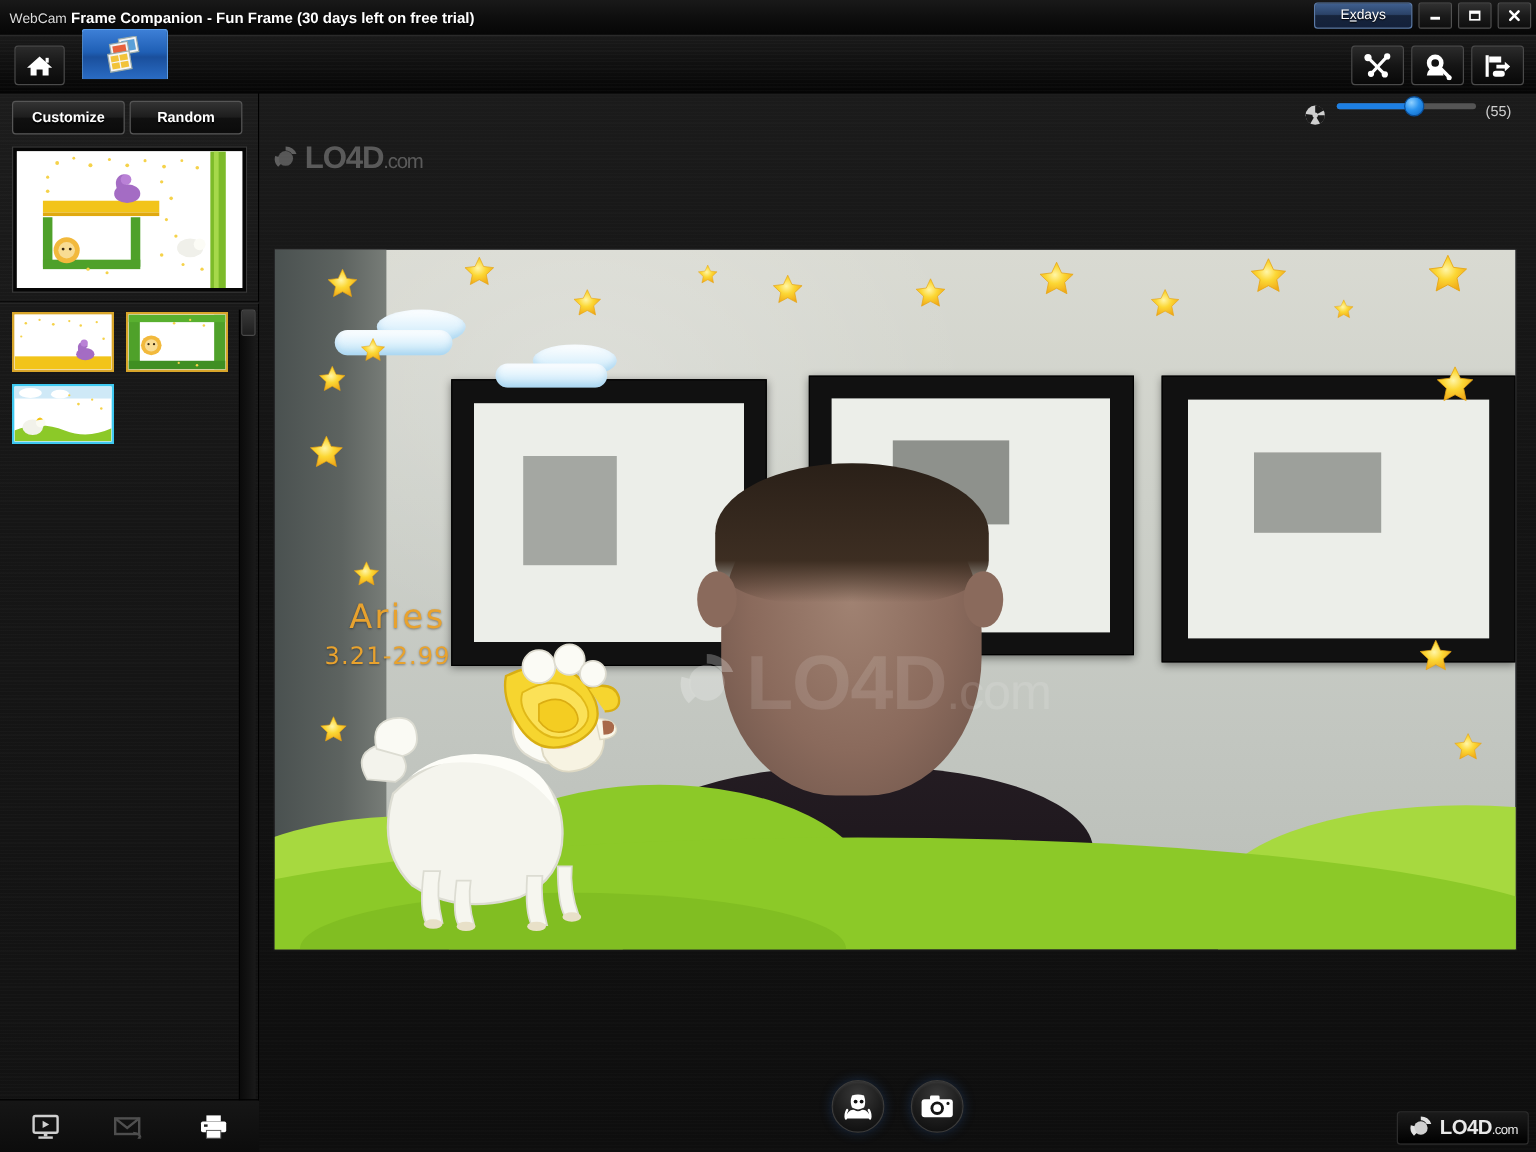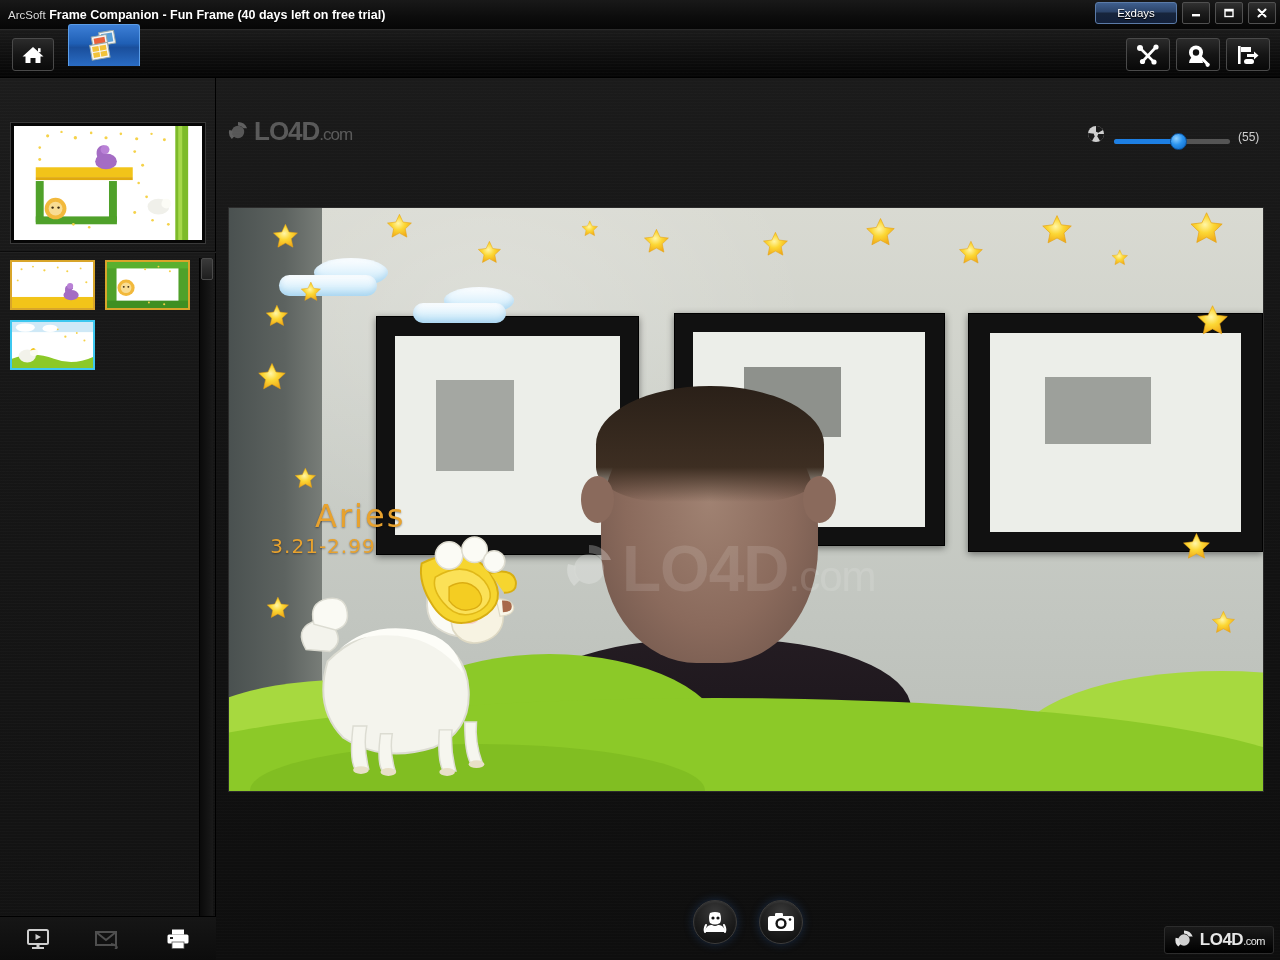--- a/index.html
+++ b/index.html
@@ -159,21 +159,21 @@
 
   
   #main {
     position: absolute; left: 216px; top: 78px; width: 1064px; height: 882px;
     background:
       repeating-linear-gradient(180deg, rgba(255,255,255,0.012) 0px, rgba(255,255,255,0.012) 1px, rgba(0,0,0,0) 1px, rgba(0,0,0,0) 3px),
       linear-gradient(180deg, #1b1b1b 0%, #141414 35%, #0e0e0e 100%);
   }
   #slider-row {
     position: absolute; right: 12px; top: 8px;
-    display: flex; align-items: flex-end; gap: 8px; margin-top: 38px;
+    display: flex; align-items: flex-start; gap: 8px;
   }
   .slider-track {
     position: relative; width: 116px; height: 5px;
     background: #555; border-radius: 3px; cursor: pointer;
   }
   .slider-fill { position: absolute; left: 0; top: 0; height: 5px; background: #1d7fe3; border-radius: 3px; }
   .slider-knob {
     position: absolute; top: -6px; width: 17px; height: 17px;
     border-radius: 50%;
     background: radial-gradient(circle at 35% 30%, #8fd0ff 0%, #2a93ef 45%, #0b63c0 100%);
@@ -242,21 +242,21 @@
   }
   .cloud:before, .cloud:after {
     content:""; position:absolute; border-radius:50%;
     background: linear-gradient(180deg, #ffffff 0%, #e4f4fd 50%, #c2e5f7 100%);
   }
   .hill { position: absolute; border-radius: 50% 50% 0 0; }
   .zodiac-text {
     position: absolute; color: #e8a22e; font-family: "DejaVu Sans", sans-serif;
     text-shadow: 0 1px 2px rgba(0,0,0,0.4);
   }
-  .zodiac-name { font-size: 32px; letter-spacing: 2px; margin-left: 24px; }
+  .zodiac-name { font-size: 28px; letter-spacing: 2px; }
   .zodiac-date { font-size: 20px; letter-spacing: 1px; }
 
   
   #ram { position: absolute; left: 6%; top: 56%; width: 23%; height: 42%; }
 
   
   .wm {
     position: absolute; display: flex; align-items: center; gap: 4px;
     pointer-events: none; user-select: none;
   }
@@ -285,23 +285,23 @@
   #lo4d-badge .badge-text { color: #e8e8e8; font-size: 17px; font-weight: bold; letter-spacing: -0.5px; }
   #lo4d-badge .badge-text small { font-size: 11px; font-weight: normal; }
 </style>
 </head>
 <body>
 
 <div id="app">
 
   <div id="titlebar">
     <div id="title-text">
-      <span class="brand">ArcSoft</span>
+      <span class="brand">WebCam</span>
       <span class="app">Frame Companion</span>
-      <span class="doc">- Fun Frame (40 days left on free trial)</span>
+      <span class="doc">- Fun Frame (30 days left on free trial)</span>
     </div>
 
     <div id="win-controls">
       <div class="extras-btn">
         <span>E</span>
           <u>x</u>
           <span>days</span>
       </div>
       <div class="wbtn">
         <svg width="14" height="12" viewBox="0 0 14 12">
@@ -376,20 +376,24 @@
           <path d="M6 4 h10 v5 h-10 Z" fill="#ffffff"></path>
           <path d="M12 11 h7 v-2.5 l4.5 4 -4.5 4 v-2.5 h-7 Z" fill="#ffffff"></path>
           <rect x="9" y="16" width="10" height="5" rx="2.5" fill="#ffffff"></rect>
         </svg>
       </div>
     </div>
   </div>
 
   <div id="sidebar">
 
+    <div id="sb-buttons">
+      <div class="sb-btn">Customize</div>
+      <div class="sb-btn">Random</div>
+    </div>
 
     <div id="sb-preview-wrap">
       <div id="sb-preview">
         <svg width="100%" height="100%" viewBox="0 0 190 116" preserveAspectRatio="none">
           <rect x="0" y="0" width="190" height="116" fill="#ffffff"></rect>
 
           <rect x="163" y="0" width="13" height="116" fill="#7dbb2a"></rect>
           <rect x="166" y="0" width="4" height="116" fill="#a6d84b"></rect>
 
           <rect x="22" y="42" width="98" height="10" fill="#f2c419"></rect>

